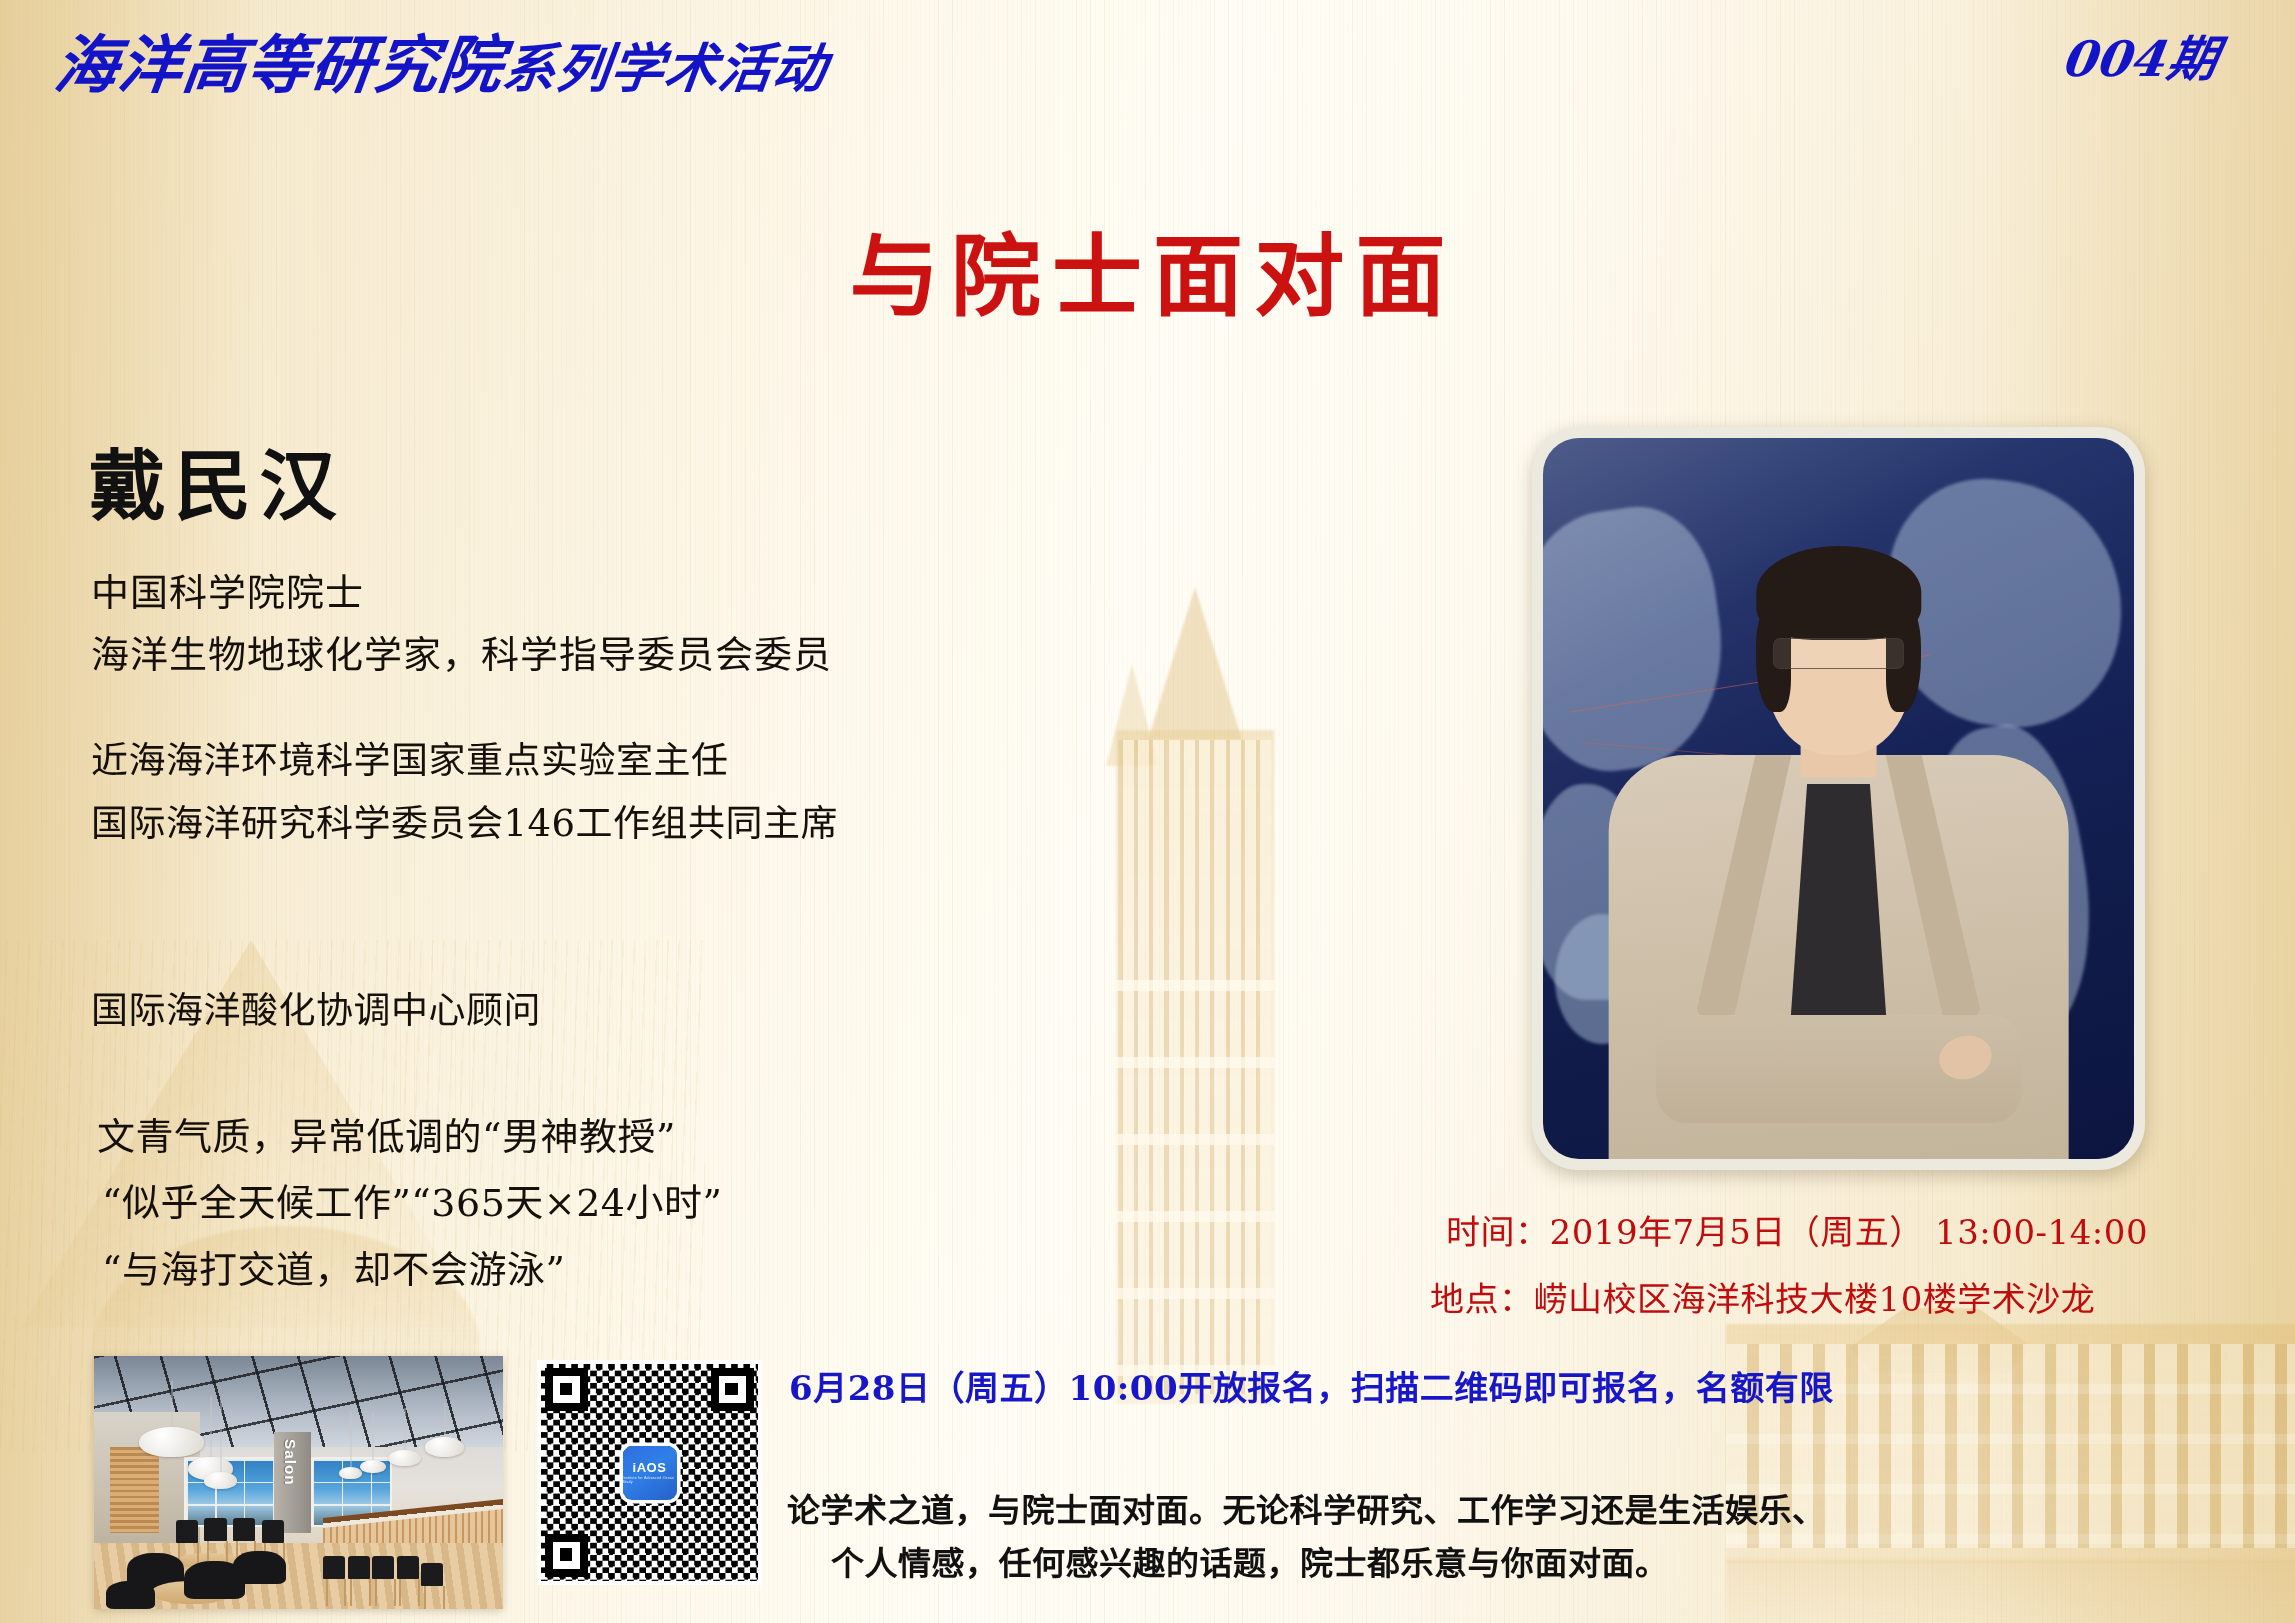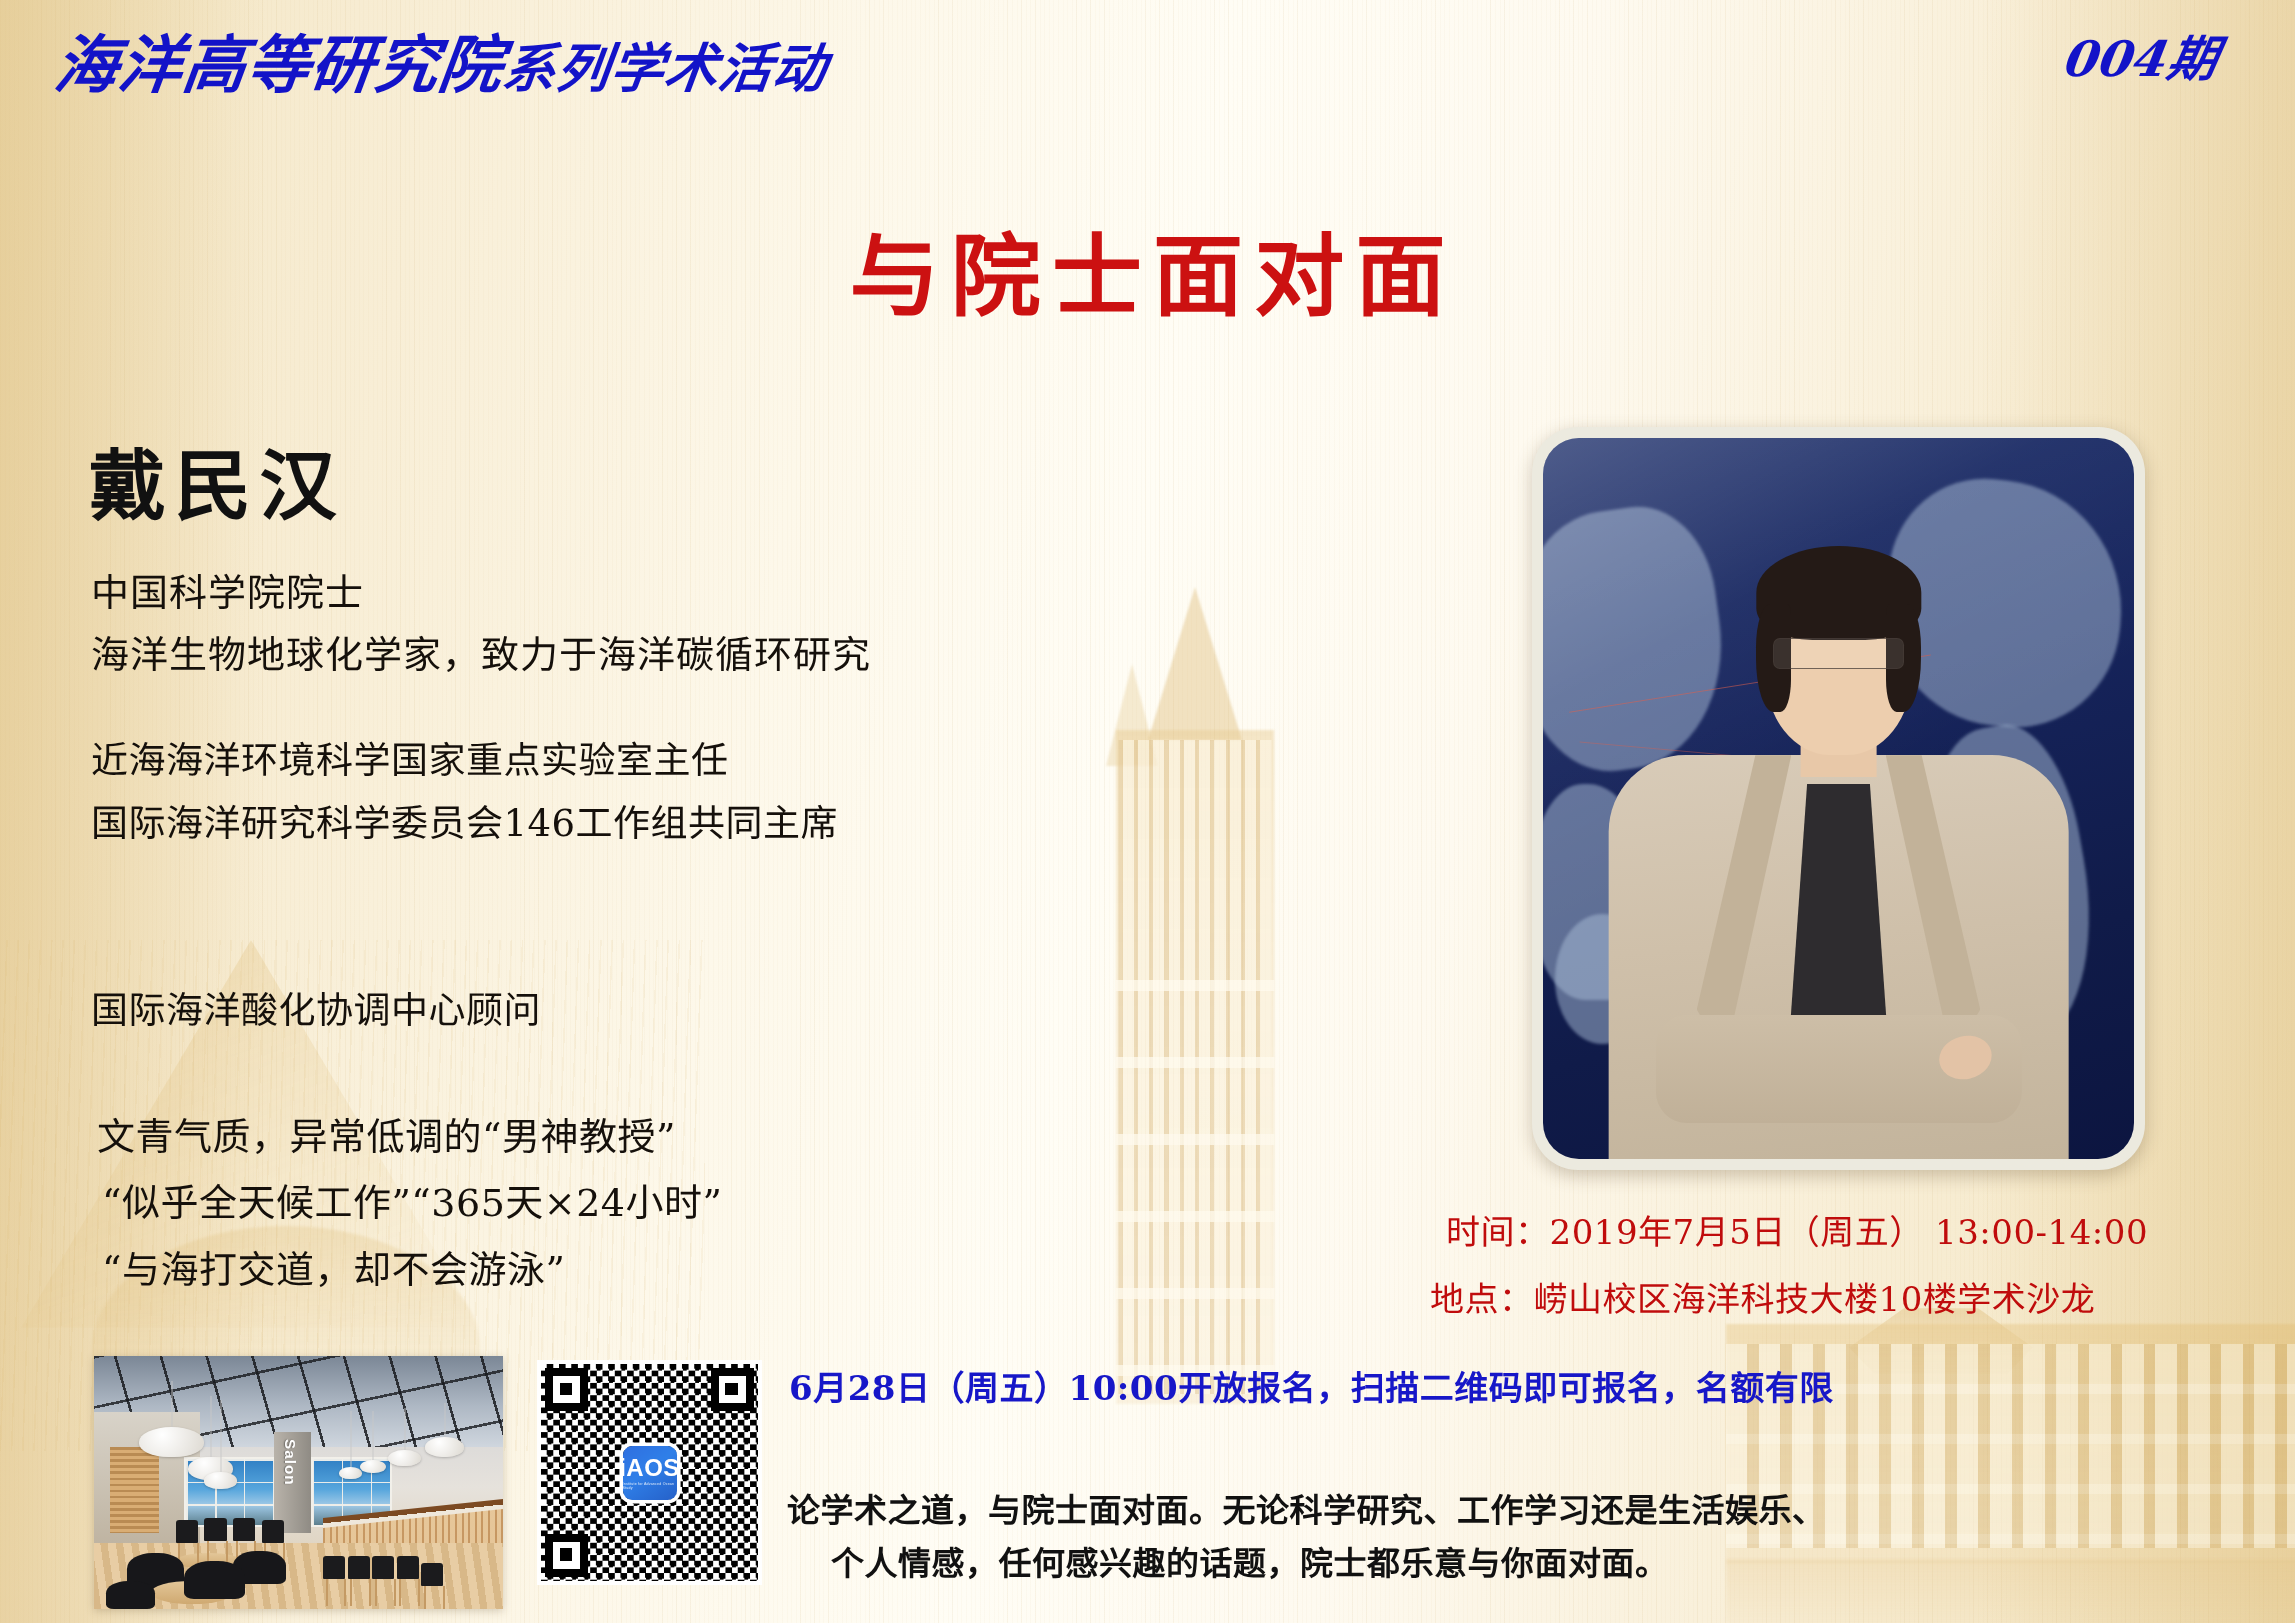--- a/index.html
+++ b/index.html
@@ -538,21 +538,21 @@
     width:54px; height:54px;
     border-radius:9.2px;
     background:linear-gradient(145deg,#2f6fe0,#2f7fe8 45%,#2560c8);
     box-shadow:0 0 0 3.6px #ffffff;
     display:flex; flex-direction:column;
     align-items:center; justify-content:center;
   }
   .qr-logo .mark{
     color:#ffffff;
     font-family:"Liberation Sans",sans-serif;
-    font-weight:700; font-size:24px; letter-spacing:0.5px;
+    font-weight:700; font-size:13px; letter-spacing:0.5px;
     line-height:1;
   }
   .qr-logo .sub{
     color:rgba(255,255,255,.85);
     font-family:"Liberation Sans",sans-serif;
     font-size:3.6px; letter-spacing:0.2px; margin-top:2px;
   }
 
   
   .reg-line{
@@ -609,21 +609,21 @@
 
   <div class="hdr-title"><span class="big">海洋高等研究院</span><span>系列学术活动</span></div>
 
   <div class="hdr-issue">004期</div>
 
   <div class="main-title">与院士面对面</div>
 
   <div class="speaker-name">戴民汉</div>
 
   <div class="bio-line bio-1">中国科学院院士</div>
-  <div class="bio-line bio-2">海洋生物地球化学家，致力于海洋碳循环研究</div>
+  <div class="bio-line bio-2">海洋生物地球化学家，科学指导委员会委员</div>
 
   <div class="cred cred-0">近海海洋环境科学国家重点实验室主任</div>
   <div class="cred cred-1">国际海洋研究科学委员会146工作组共同主席</div>
   <div class="cred cred-4">国际海洋酸化协调中心顾问</div>
 
   <div class="quote quote-0">文青气质，异常低调的“男神教授”</div>
   <div class="quote quote-1">“似乎全天候工作”“365天×24小时”</div>
   <div class="quote quote-2">“与海打交道，却不会游泳”</div>
 
   <div class="portrait">

